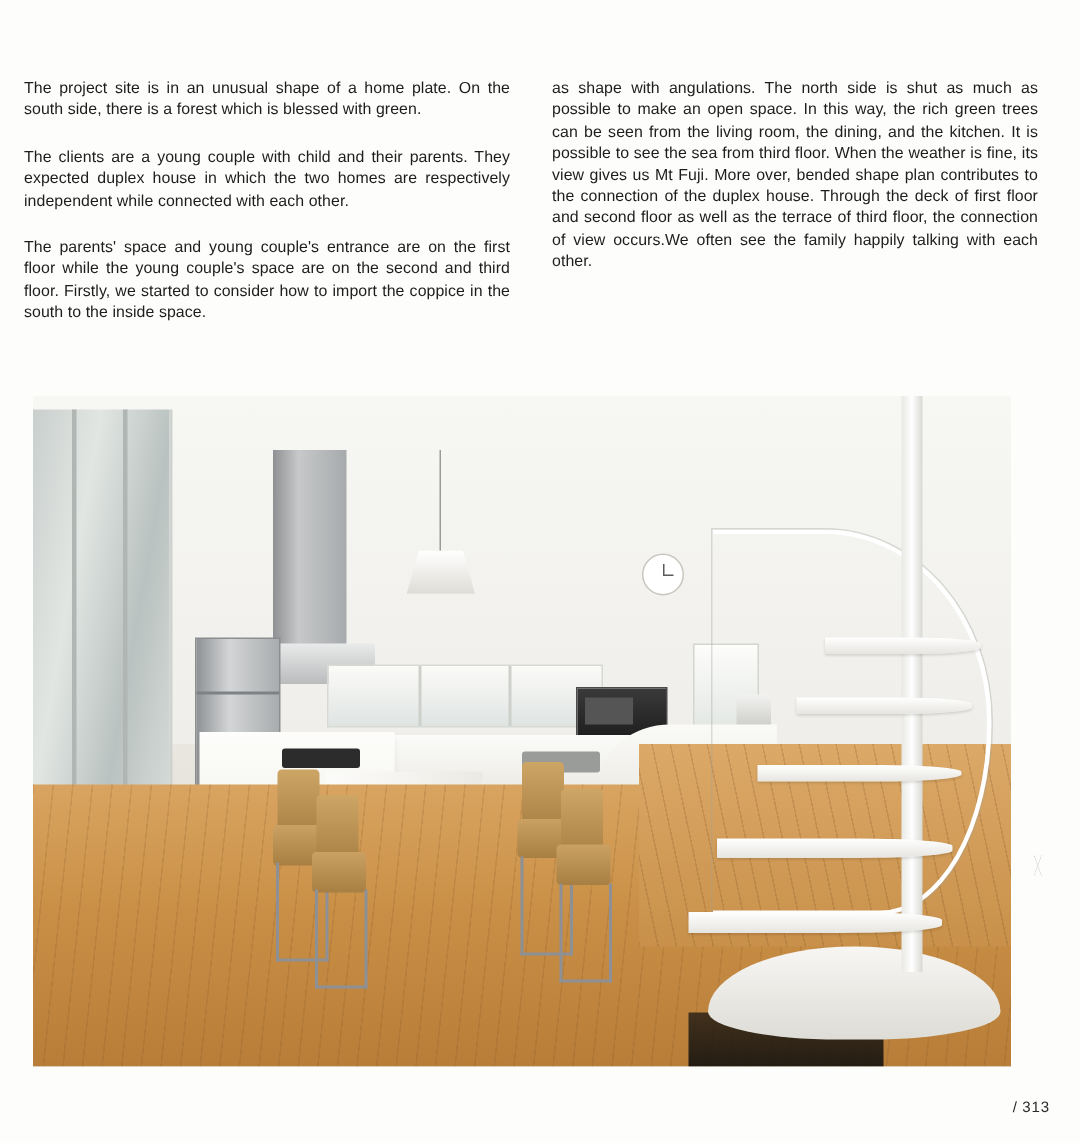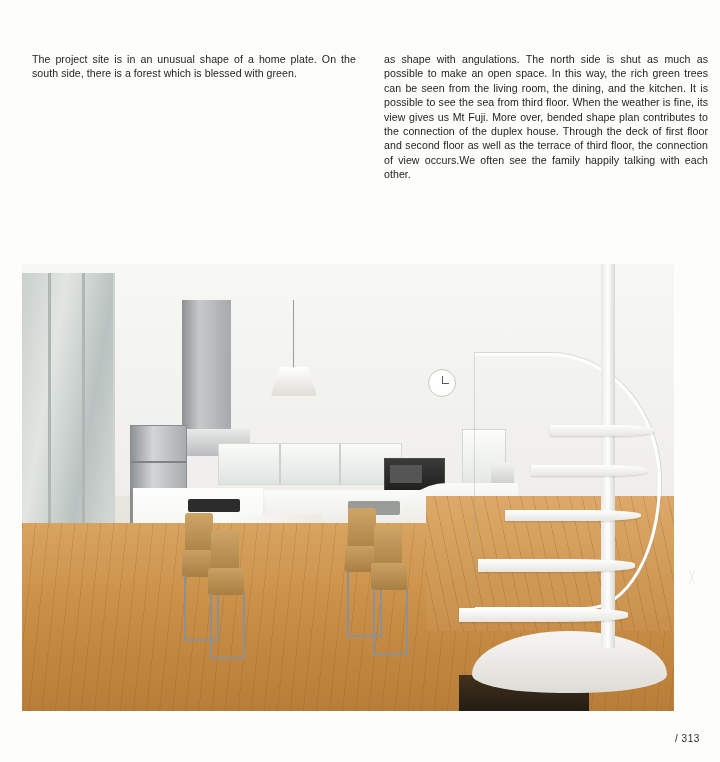--- a/index.html
+++ b/index.html
@@ -16,21 +16,21 @@
   }
   .page {
     position: relative;
     width: 720px;
     height: 762px;
     background: #fdfdfb;
   }
   .columns {
     position: absolute;
     top: 52px;
-    left: 32px;
+    left: 16px;
     width: 676px;
     display: flex;
     gap: 28px;
   }
   .column {
     width: 324px;
   }
   .column p {
     margin: 0 0 17px 0;
     font-size: 10.6px;
@@ -365,20 +365,22 @@
 </style>
 </head>
 <body>
 
 <div class="page">
 
   <div class="columns">
 
     <div class="column">
       <p>The project site is in an unusual shape of a home plate. On the south side, there is a forest which is blessed with green.</p>
+      <p>The clients are a young couple with child and their parents. They expected duplex house in which the two homes are respectively independent while connected with each other.</p>
+      <p>The parents' space and young couple's entrance are on the first floor while the young couple's space are on the second and third floor. Firstly, we started to consider how to import the coppice in the south to the inside space.</p>
     </div>
 
     <div class="column">
       <p>as shape with angulations. The north side is shut as much as possible to make an open space. In this way, the rich green trees can be seen from the living room, the dining, and the kitchen. It is possible to see the sea from third floor. When the weather is fine, its view gives us Mt Fuji.   More over, bended shape plan contributes to the connection of the duplex house. Through the deck of first floor and second floor as well as the terrace of third floor, the connection of view occurs.We often see the family happily talking with each other.</p>
     </div>
 
   </div>
 
   <div class="photo-frame">
     <div class="photo">

